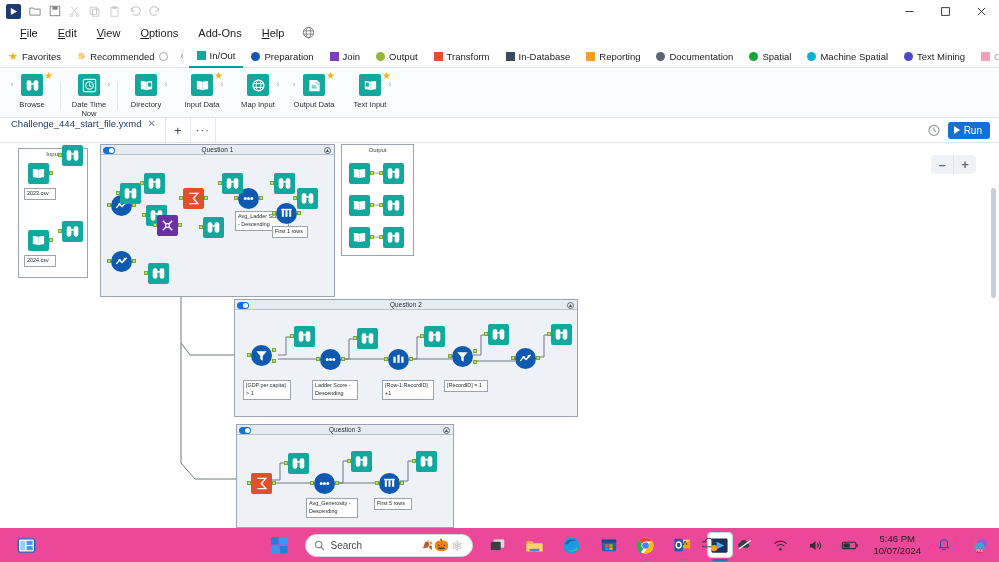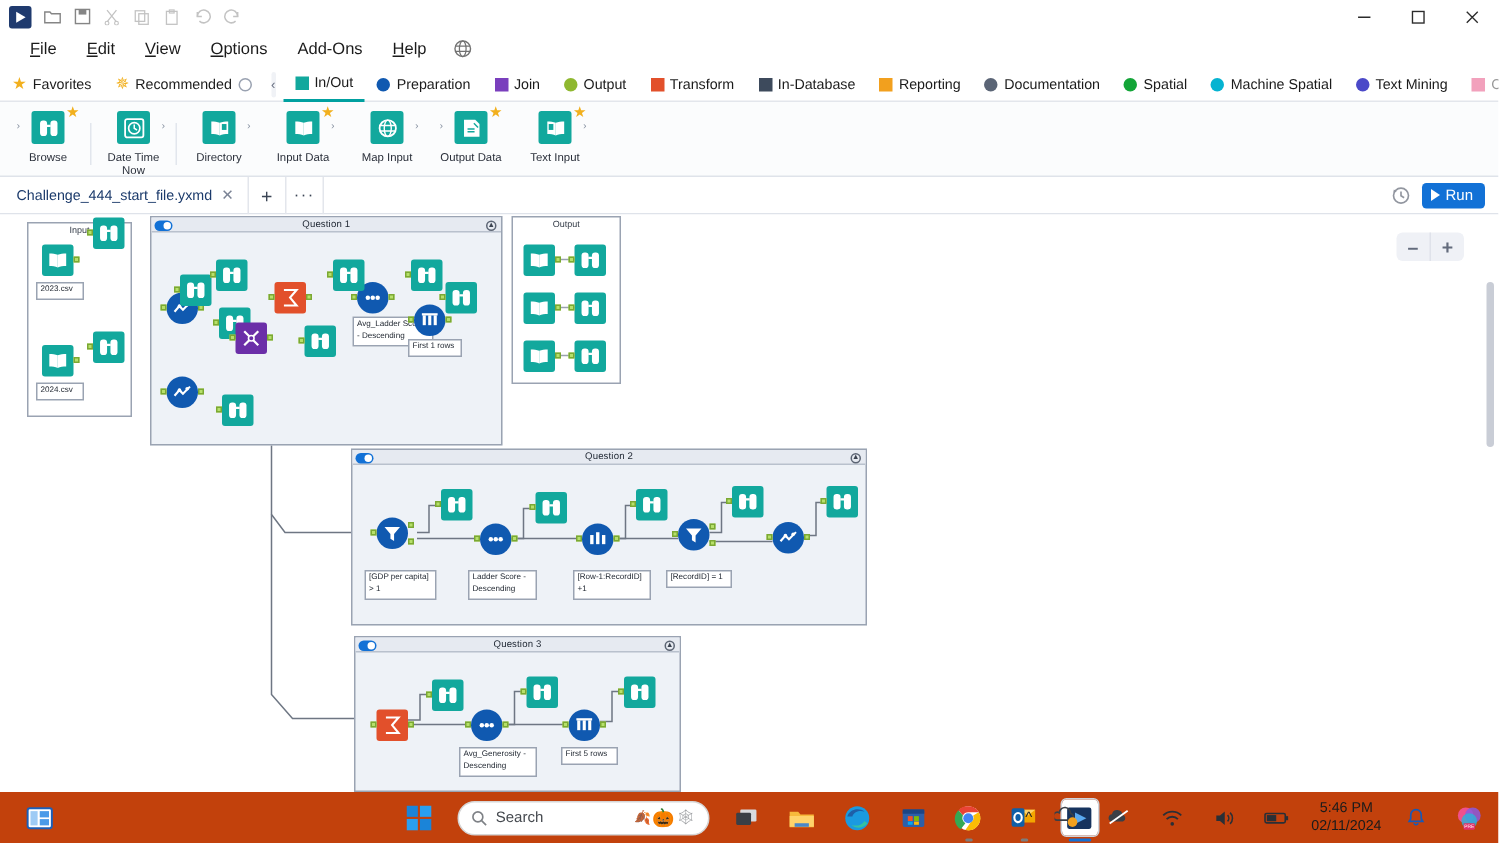--- a/index.html
+++ b/index.html
@@ -108,21 +108,21 @@
   }
   .pal-sep { width: 1px; height: 28px; background: #e2e6ed; margin-top: 14px; }
 
   
   .tabstrip {
     position: absolute; top: 118px; left: 0; width: 999px; height: 25px;
     background: #fff; display: flex; align-items: center;
     border-bottom: 1px solid #dfe3ea;
   }
   .doctab {
-    display: flex; align-items: center; gap: 6px; height: 25px;
+    display: flex; gap: 6px; height: 25px;
     padding: 0 9px 0 11px; font-size: 9.5px; color: #1b3a6b;
     border-right: 1px solid #e3e6ec;
   }
   .doctab .x { color: #7b8395; font-size: 10px; }
   .tabbtn {
     width: 25px; height: 25px; display: flex; align-items: center;
     justify-content: center; color: #3a4454; font-size: 13px;
     border-right: 1px solid #e3e6ec;
   }
   .tabbtn.dots { font-size: 11px; letter-spacing: 1px; }
@@ -207,21 +207,21 @@
   .annot {
     position: absolute; background: #fff; border: 1px solid #9aa3b2;
     font-size: 5.4px; color: #1d242e; line-height: 1.45;
     padding: 1px 2px; white-space: pre-line;
   }
   svg.wires { position: absolute; left: 0; top: 0; overflow: visible; }
 
   
   .taskbar {
     position: absolute; bottom: 0; left: 0; width: 999px; height: 34px;
-    background: #c2410c; display: flex; align-items: center; padding-left: 32px;
+    background: #ec4899; display: flex; align-items: center; padding-left: 32px;
   }
   .tb-left { position: absolute; left: 14px; display: flex; align-items: center; }
   .tb-center {
     position: absolute; left: 50%; transform: translateX(-50%);
     display: flex; align-items: center; gap: 13px;
   }
   .tb-right {
     position: absolute; right: 8px; display: flex; align-items: center; gap: 11px;
   }
   .tb-ico { width: 24px; height: 24px; display: flex; align-items: center; justify-content: center; position: relative; }
@@ -1192,21 +1192,21 @@
       </span>
       <span class="tb-ico">
         <svg width="18" height="14" viewBox="0 0 20 14">
             <rect x="1.5" y="4" width="15" height="7" rx="1.2" fill="none" stroke="#2a2f36" stroke-width="1.2"></rect>
             <rect x="2.8" y="5.2" width="7" height="4.6" fill="#2a2f36"></rect>
             <rect x="17" y="6" width="1.6" height="3" fill="#2a2f36"></rect>
           </svg>
       </span>
       <div class="tb-clock">
         <div>5:46 PM</div>
-        <div>02/11/2024</div>
+        <div>10/07/2024</div>
       </div>
       <span class="tb-ico">
         <svg width="14" height="14" viewBox="0 0 16 16">
             <path d="M8 2a4 4 0 0 0-4 4v3l-1.2 2h10.4L12 9V6a4 4 0 0 0-4-4z" fill="none" stroke="#1559b8" stroke-width="1.3"></path>
             <path d="M6.4 12.4a1.7 1.7 0 0 0 3.2 0" fill="none" stroke="#1559b8" stroke-width="1.3"></path>
           </svg>
       </span>
       <span class="tb-ico">
         <svg width="19" height="19" viewBox="0 0 20 20">
             <circle cx="7.5" cy="8" r="5.5" fill="#f0508c"></circle>

